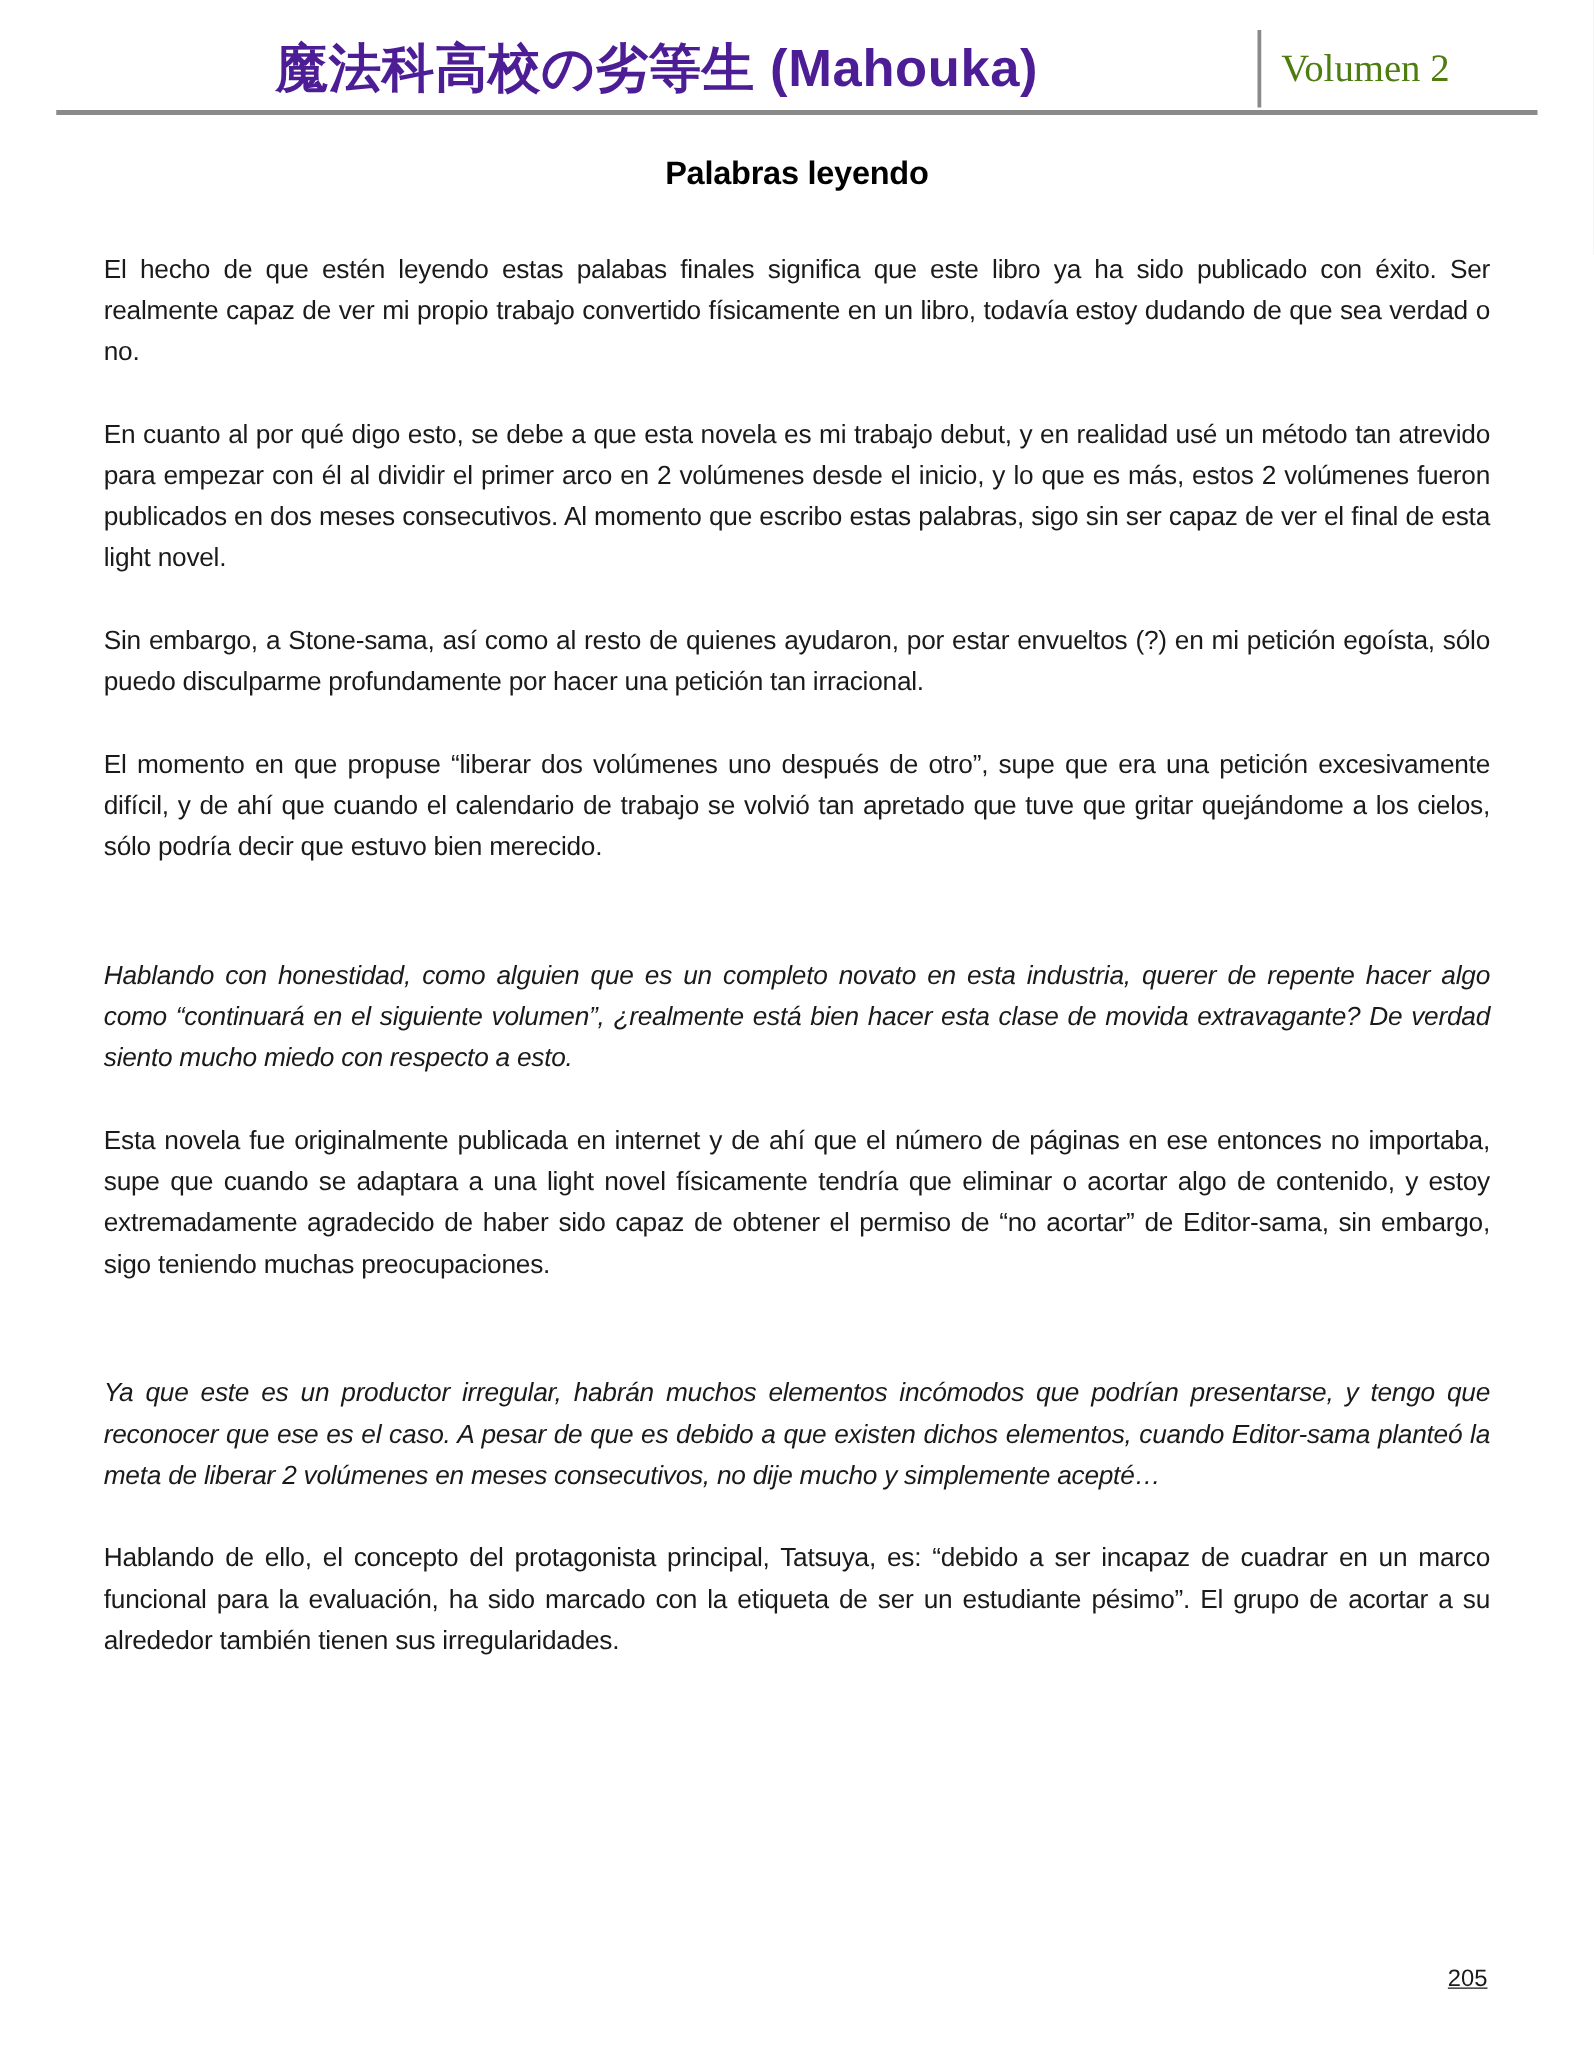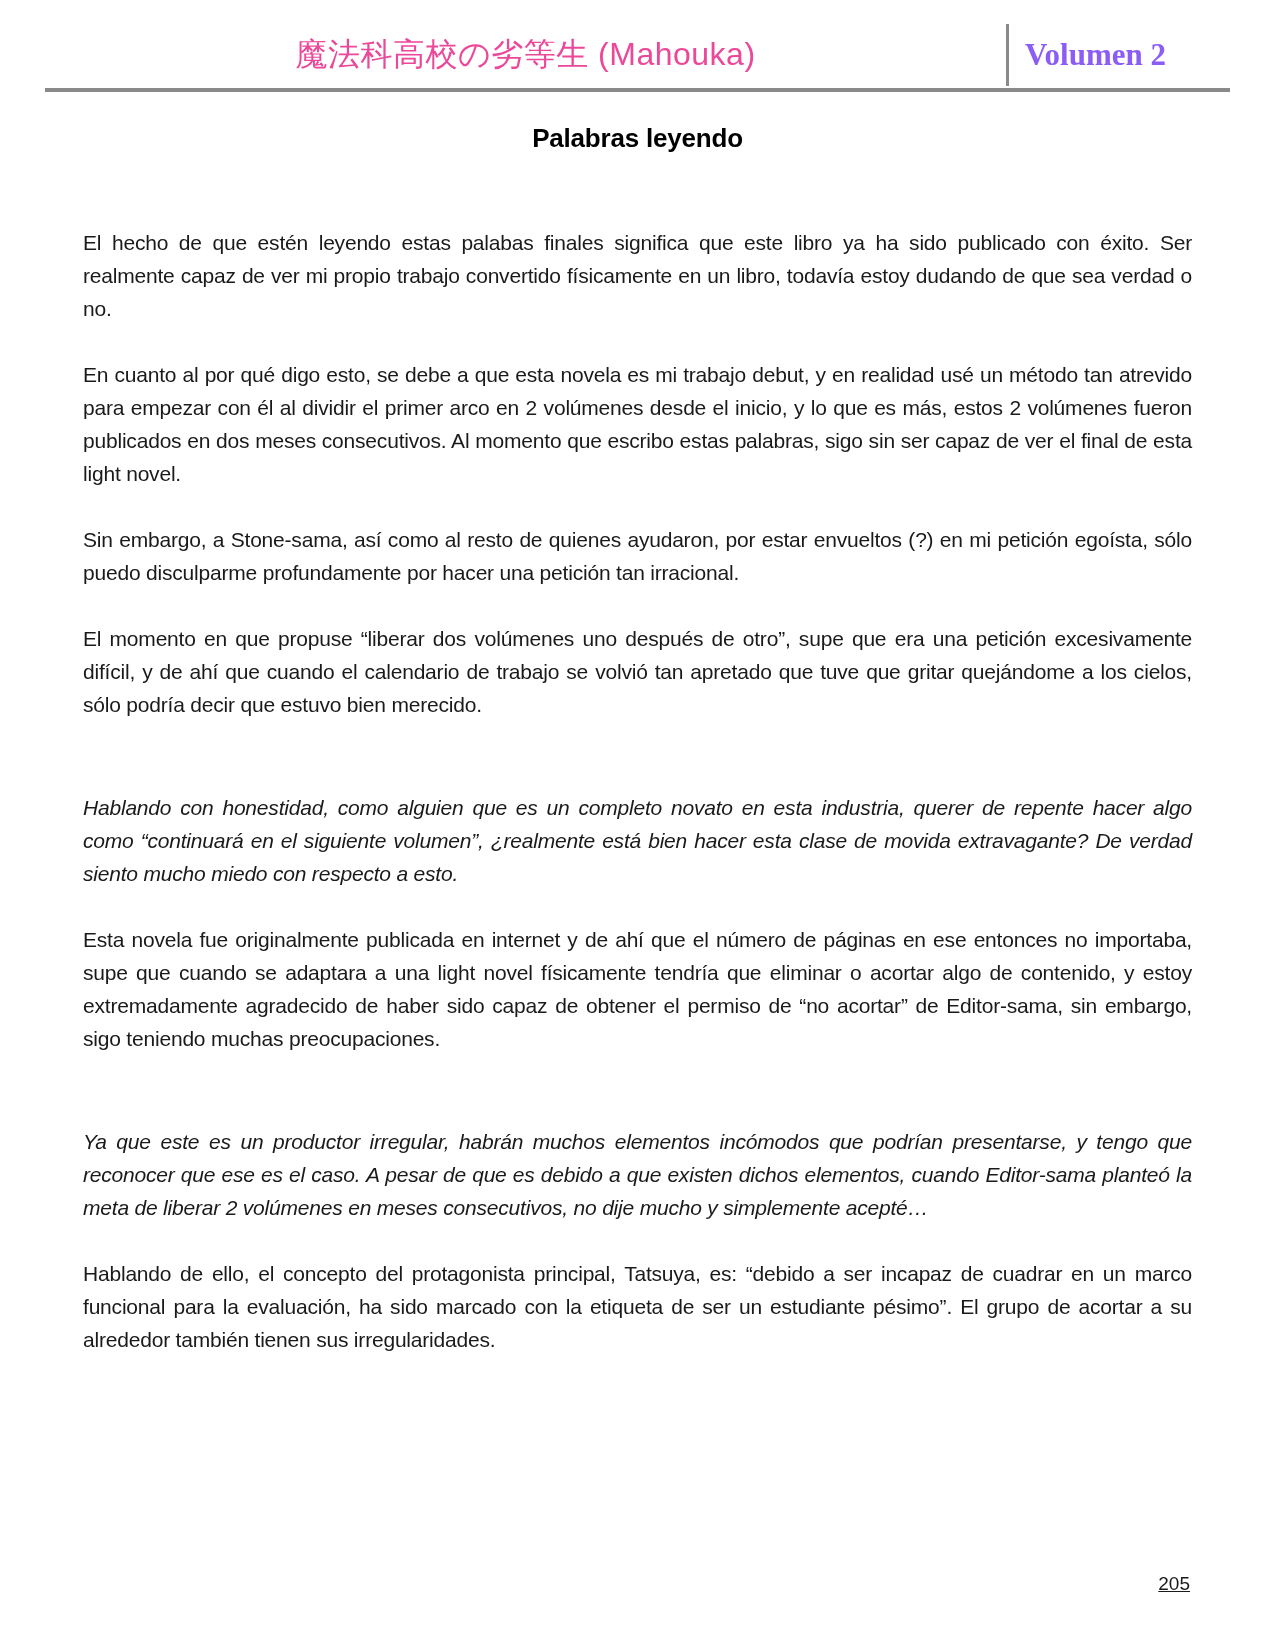--- a/index.html
+++ b/index.html
@@ -12,48 +12,48 @@
     color:#1a1a1a;
     box-sizing:border-box;
     overflow:hidden;
   }
   
   .header { padding:24px 45px 0 45px; }
   .header-inner { display:flex; align-items:stretch; min-height:62px; }
   .header-title {
     flex:1 1 auto;
     display:flex; align-items:center; justify-content:center;
-    font-size:32px; font-weight:400; color:#ec4899;
+    font-size:42px; font-weight:700; color:#4c1d95;
     letter-spacing:0.5px;
   }
   .header-sep { width:3px; background:#8a8a8a; flex:0 0 auto; }
   .header-volume {
     flex:0 0 205px;
     display:flex; align-items:center;
     padding-left:16px;
     font-family:"Liberation Serif", serif;
-    font-weight:700; font-size:31px;
-    color:#8b5cf6;
+    font-weight:400; font-size:31px;
+    color:#4d7c0f;
   }
   .header-rule { height:4px; background:#8a8a8a; margin-top:2px; }
   
   .section-heading {
     margin:30px 0 0 0;
     text-align:center;
     font-size:26px; font-weight:700; color:#000;
   }
   
   .body {
     padding:0 83px;
     text-align:justify;
     font-size:21px; line-height:33px;
     letter-spacing:-0.2px;
   }
   .body p { margin:33px 0 0 0; }
-  .body p.first { margin-top:71px; }
+  .body p.first { margin-top:44px; }
   .body p.gap-lg { margin-top:70px;font-style:italic; }
   
   .footer {
     position:absolute;
     right:85px; bottom:55px;
     font-size:19px; color:#1a1a1a;text-decoration:underline;
   }
 </style>
 </head>
 <body>

